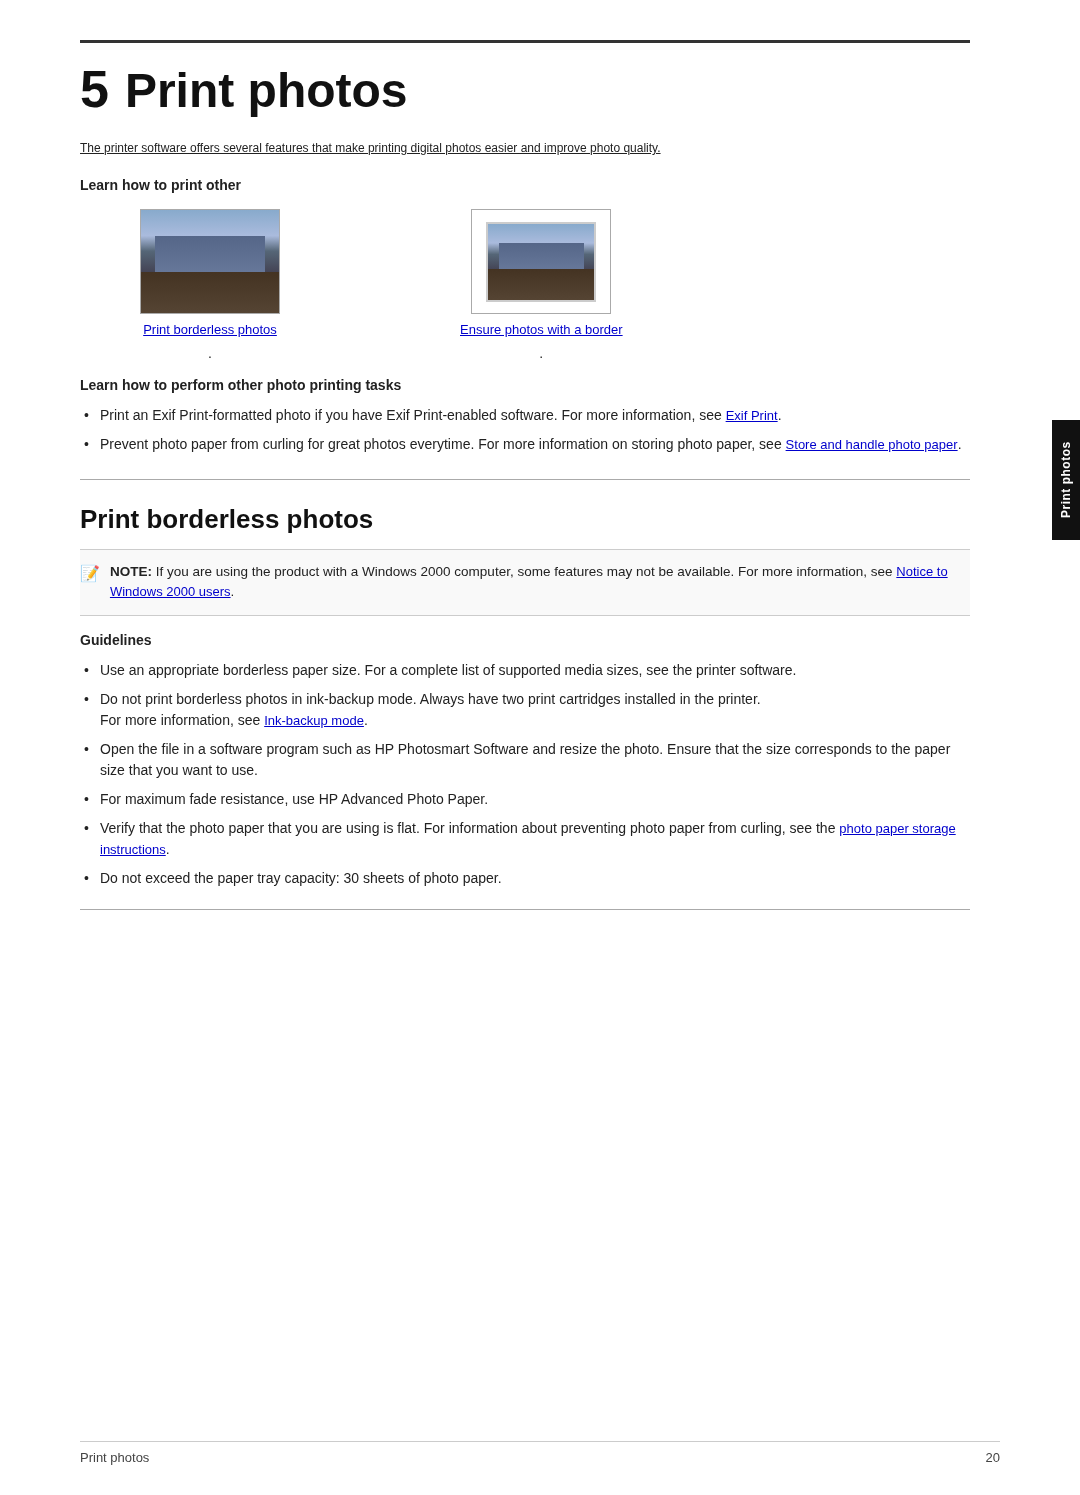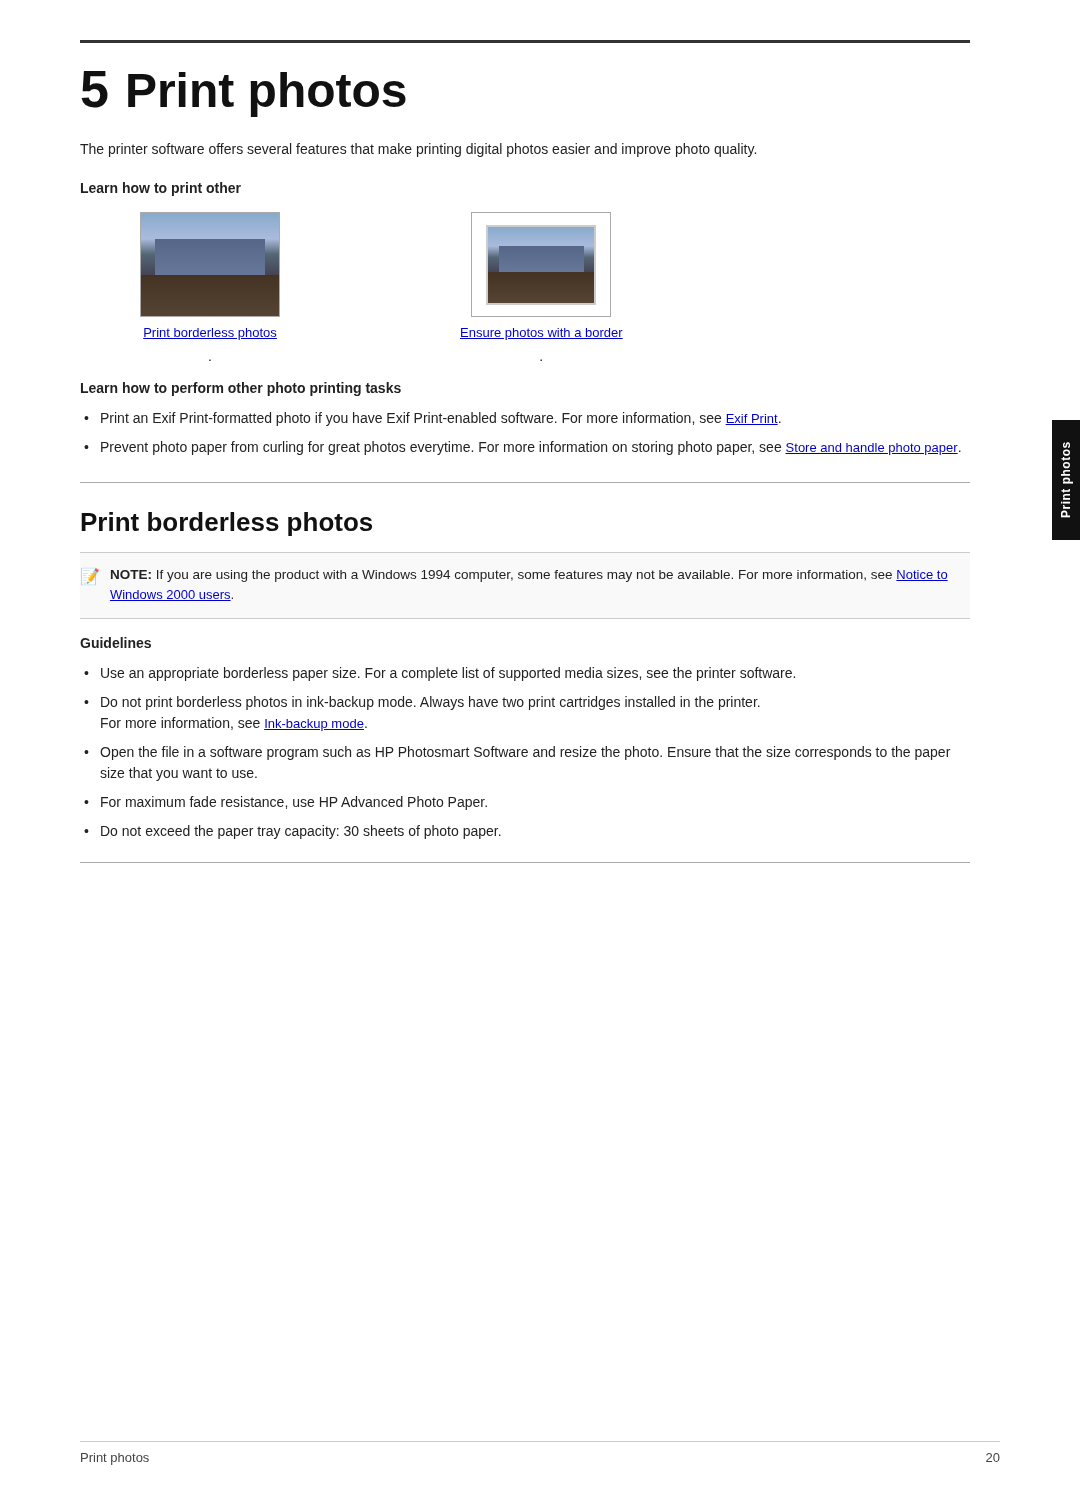--- a/index.html
+++ b/index.html
@@ -73,21 +73,22 @@
     .chapter-title {
       font-size: 48px;
       font-weight: bold;
       color: #111111;
       line-height: 1;
     }
 
     .intro-text {
       margin-bottom: 20px;
       line-height: 1.5;
-      font-size: 14px;
+      font-size: 12px;
+      text-decoration: underline;
     }
 
     .section-heading {
       font-size: 14px;
       font-weight: bold;
       margin-bottom: 16px;
     }
 
     .photo-examples {
       display: flex;
@@ -307,38 +308,41 @@
 
     <hr class="section-divider">
 
     <h2 class="section-title">Print borderless photos</h2>
 
 
     <div class="note-box">
       <span class="note-icon">📝</span>
       <div class="note-text">
         <span class="note-label">NOTE:</span>
-        <span>If you are using the product with a Windows 1994 computer, some features may not be available. For more information, see </span><a class="photo-link">Notice to Windows 2000 users</a><span>.</span>
+        <span>If you are using the product with a Windows 2000 computer, some features may not be available. For more information, see </span><a class="photo-link">Notice to Windows 2000 users</a><span>.</span>
       </div>
     </div>
 
     <p class="subsection-heading">Guidelines</p>
 
     <ul class="bullet-list">
       <li>
         <span>Use an appropriate borderless paper size. For a complete list of supported media sizes, see the printer software.</span>
       </li>
       <li>
         <span>Do not print borderless photos in ink-backup mode. Always have two print cartridges installed in the printer.<br>For more information, see </span><a class="photo-link">Ink-backup mode</a><span>.</span>
       </li>
       <li>
         <span>Open the file in a software program such as HP Photosmart Software and resize the photo. Ensure that the size corresponds to the paper size that you want to use.</span>
       </li>
       <li>
         <span>For maximum fade resistance, use HP Advanced Photo Paper.</span>
+      </li>
+      <li>
+        <span>Verify that the photo paper that you are using is flat. For information about preventing photo paper from curling, see the </span><a class="photo-link">photo paper storage instructions</a><span>.</span>
       </li>
       <li>
         <span>Do not exceed the paper tray capacity: 30 sheets of photo paper.</span>
       </li>
     </ul>
 
     <hr class="section-divider-bottom">
 
     <div class="footer">
       <span>Print photos</span>

